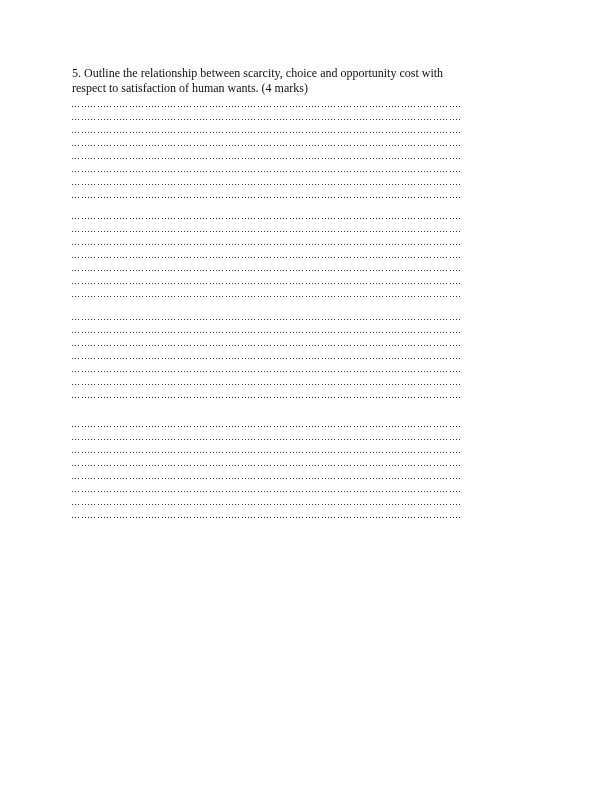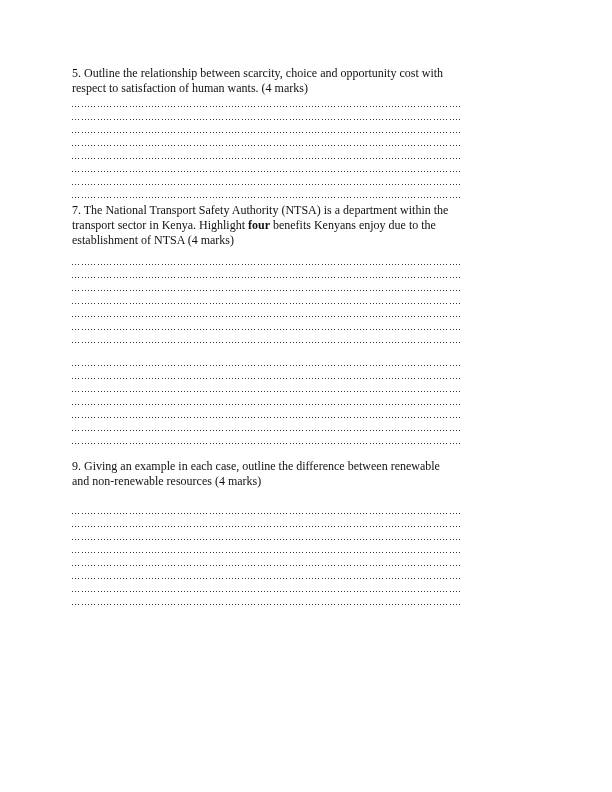--- a/index.html
+++ b/index.html
@@ -63,21 +63,20 @@
         <div class="answer-line"></div>
         <div class="answer-line"></div>
         <div class="answer-line"></div>
         <div class="answer-line"></div>
         <div class="answer-line"></div>
       </div>
   </section>
 
 
   <section class="question-block q7">
-    <p class="question-text"><span>7. The National Transport Safety Authority (NTSA) is a department within the transport sector in Kenya. Highlight </span><strong>four</strong><span> benefits Kenyans enjoy due to the establishment of NTSA (4 marks)</span></p>
     <div class="answer-lines">
         <div class="answer-line"></div>
         <div class="answer-line"></div>
         <div class="answer-line"></div>
         <div class="answer-line"></div>
         <div class="answer-line"></div>
         <div class="answer-line"></div>
         <div class="answer-line"></div>
       </div>
   </section>
@@ -88,21 +87,20 @@
         <div class="answer-line"></div>
         <div class="answer-line"></div>
         <div class="answer-line"></div>
         <div class="answer-line"></div>
         <div class="answer-line"></div>
         <div class="answer-line"></div>
       </div>
   </section>
 
   <section class="question-block q9">
-    <p class="question-text"><span>9. Giving an example in each case, outline the difference between renewable and non-renewable resources (4 marks)</span><strong></strong><span></span></p>
     <div class="answer-lines">
         <div class="answer-line"></div>
         <div class="answer-line"></div>
         <div class="answer-line"></div>
         <div class="answer-line"></div>
         <div class="answer-line"></div>
         <div class="answer-line"></div>
         <div class="answer-line"></div>
         <div class="answer-line"></div>
       </div>

